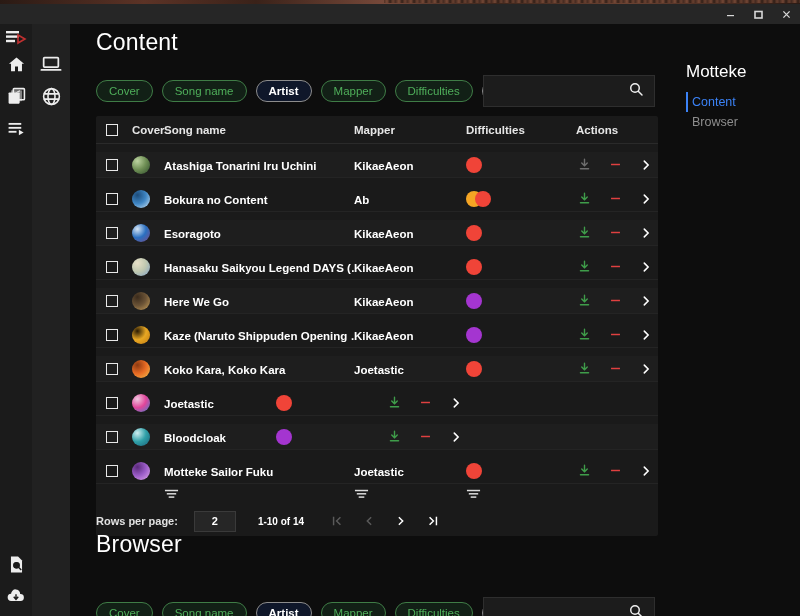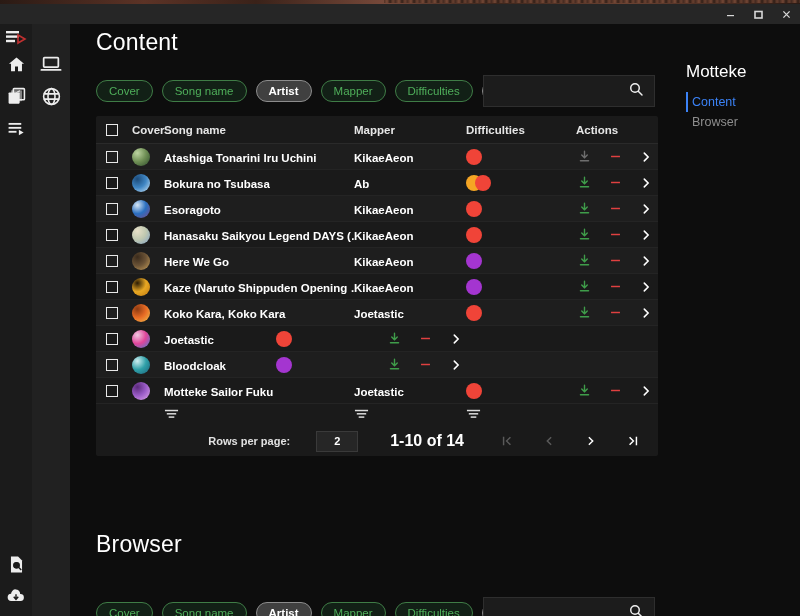--- a/index.html
+++ b/index.html
@@ -37,33 +37,33 @@
   .pane { position: absolute; left: 70px; top: 24px; width: 730px; height: 592px;
     background: #0d0d0d; overflow: hidden; }
 
   .section-title { color: #fff; font-size: 23px; font-weight: 400; letter-spacing: .2px; }
 
   
   .chips { display: flex; align-items: center; gap: 9px; }
   .chip { height: 22px; padding: 0 12px; border-radius: 11px; font-size: 11.5px;
     display: flex; align-items: center; justify-content: center;
     border: 1px solid #3f7c46; background: #122016; color: #4fae5a; white-space: nowrap; }
-  .chip.off { border-color: #8c8c8c; background: #404040; color: #ffffff; font-weight: bold; }
+  .chip.off { border-color: #8c8c8c; background: #0f172a; color: #ffffff; font-weight: bold; }
 
   .searchbox { width: 172px; height: 32px; background: #1c1c1c; border: 1px solid #2e2e2e;
     display: flex; align-items: center; justify-content: flex-end; padding-right: 10px; }
   .searchbox svg { color: #f0f0f0; }
 
   
   .table-card { background: #1a1a1a; border-radius: 2px; }
   .thead { display: flex; align-items: center; height: 28px; padding: 0 10px;
     border-bottom: 1px solid #2a2a2a; }
   .th { color: #e6e6e6; font-size: 11.5px; font-weight: bold; }
   .row { display: flex; align-items: center; height: 26px; padding: 0 10px;
-    border-bottom: 1px solid #242424; background: #1e1e1e; }
+    border-bottom: 1px solid #242424; background: #1e1e1e; margin-top: 8px; }
   .row:nth-child(even) { background: #1a1a1a; }
 
   .c-check { width: 26px; flex: none; display: flex; align-items: center; }
   .c-cover { width: 32px; flex: none; display: flex; align-items: center; }
   .c-song  { width: 190px; flex: none; overflow: hidden; white-space: nowrap; }
   .c-mapper{ width: 112px; flex: none; overflow: hidden; white-space: nowrap; }
   .c-diff  { width: 110px; flex: none; display: flex; align-items: center; }
   .c-act   { width: 78px; flex: none; display: flex; align-items: center;
     justify-content: space-between; }
 
@@ -75,27 +75,27 @@
   .mapper { color: #ffffff; font-size: 11.5px; font-weight: bold; }
 
   .dot { width: 16px; height: 16px; border-radius: 50%; display: inline-block; }
   .dot + .dot { margin-left: -7px; }
 
   .act { width: 16px; height: 16px; display: flex; align-items: center; justify-content: center; }
 
   .filters { display: flex; align-items: center; height: 22px; padding: 0 10px; }
   .filt-ico { color: #dcdcdc; }
 
-  .paging { display: flex; align-items: center; justify-content: flex-end;
-    height: 30px; padding: 0 12px 0 0; gap: 16px; }
+  .paging { display: flex; align-items: center; justify-content: flex-start;
+    height: 30px; padding: 0 12px 0 0; gap: 6px; }
   .pg-label { color: #e2e2e2; font-size: 11px; font-weight: bold; margin-right: 10px; }
   .pg-sel { width: 42px; height: 21px; background: #262626; border: 1px solid #3a3a3a;
     color: #ffffff; font-size: 11px; font-weight: bold;
     display: flex; align-items: center; justify-content: center; }
-  .pg-range { color: #ffffff; font-size: 16px; font-weight: bold; margin: 0 14px 0 16px; }
+  .pg-range { color: #ffffff; font-size: 10px; font-weight: bold; margin: 0 14px 0 16px; }
   .pg-btn { width: 26px; height: 22px; display: flex; align-items: center; justify-content: center;
     color: #ffffff; }
   .pg-btn.dim { color: #5a5a5a; }
 
   
   .toc { position: absolute; left: 686px; top: 62px; width: 110px; }
   .toc-h { color: #ffffff; font-size: 17px; margin-bottom: 10px; }
   .toc-item { font-size: 12.5px; color: #8d8d8d; height: 20px; display: flex;
     align-items: center; padding-left: 6px; }
   .toc-item.active { color: #3b82f6; border-left: 2px solid #3b82f6; padding-left: 4px; }
@@ -271,21 +271,21 @@
        </span>
      </div>
           </div>
           <div class="row">
             <div class="c-check">
               <div class="cb"></div>
             </div>
      <div class="c-cover">
               <span class="cover" style="background:radial-gradient(circle at 30% 28%, #1d4c7a 0%, #3f86c4 48%, #cfe6f5 100%)"></span>
             </div>
-     <div class="c-song"><span class="song">Bokura no Tsubasa</span></div>
+     <div class="c-song"><span class="song">Bokura no Content</span></div>
      <div class="c-mapper"><span class="mapper">Ab</span></div>
      <div class="c-diff">
               <span class="dot" style="background:#f5a524"></span>
               <span class="dot" style="background:#f04438"></span>
             </div>
      <div class="c-act">
        <span class="act">
          <svg width="13" height="13" viewBox="0 0 16 16" fill="none" stroke="#3f9d4a" stroke-width="1.7">
            <path d="M8 1.5 v7.5 M4.6 6.2 L8 9.6 L11.4 6.2" stroke-linecap="round"></path>
            <path d="M3 13.2 h10" stroke-linecap="round"></path>

